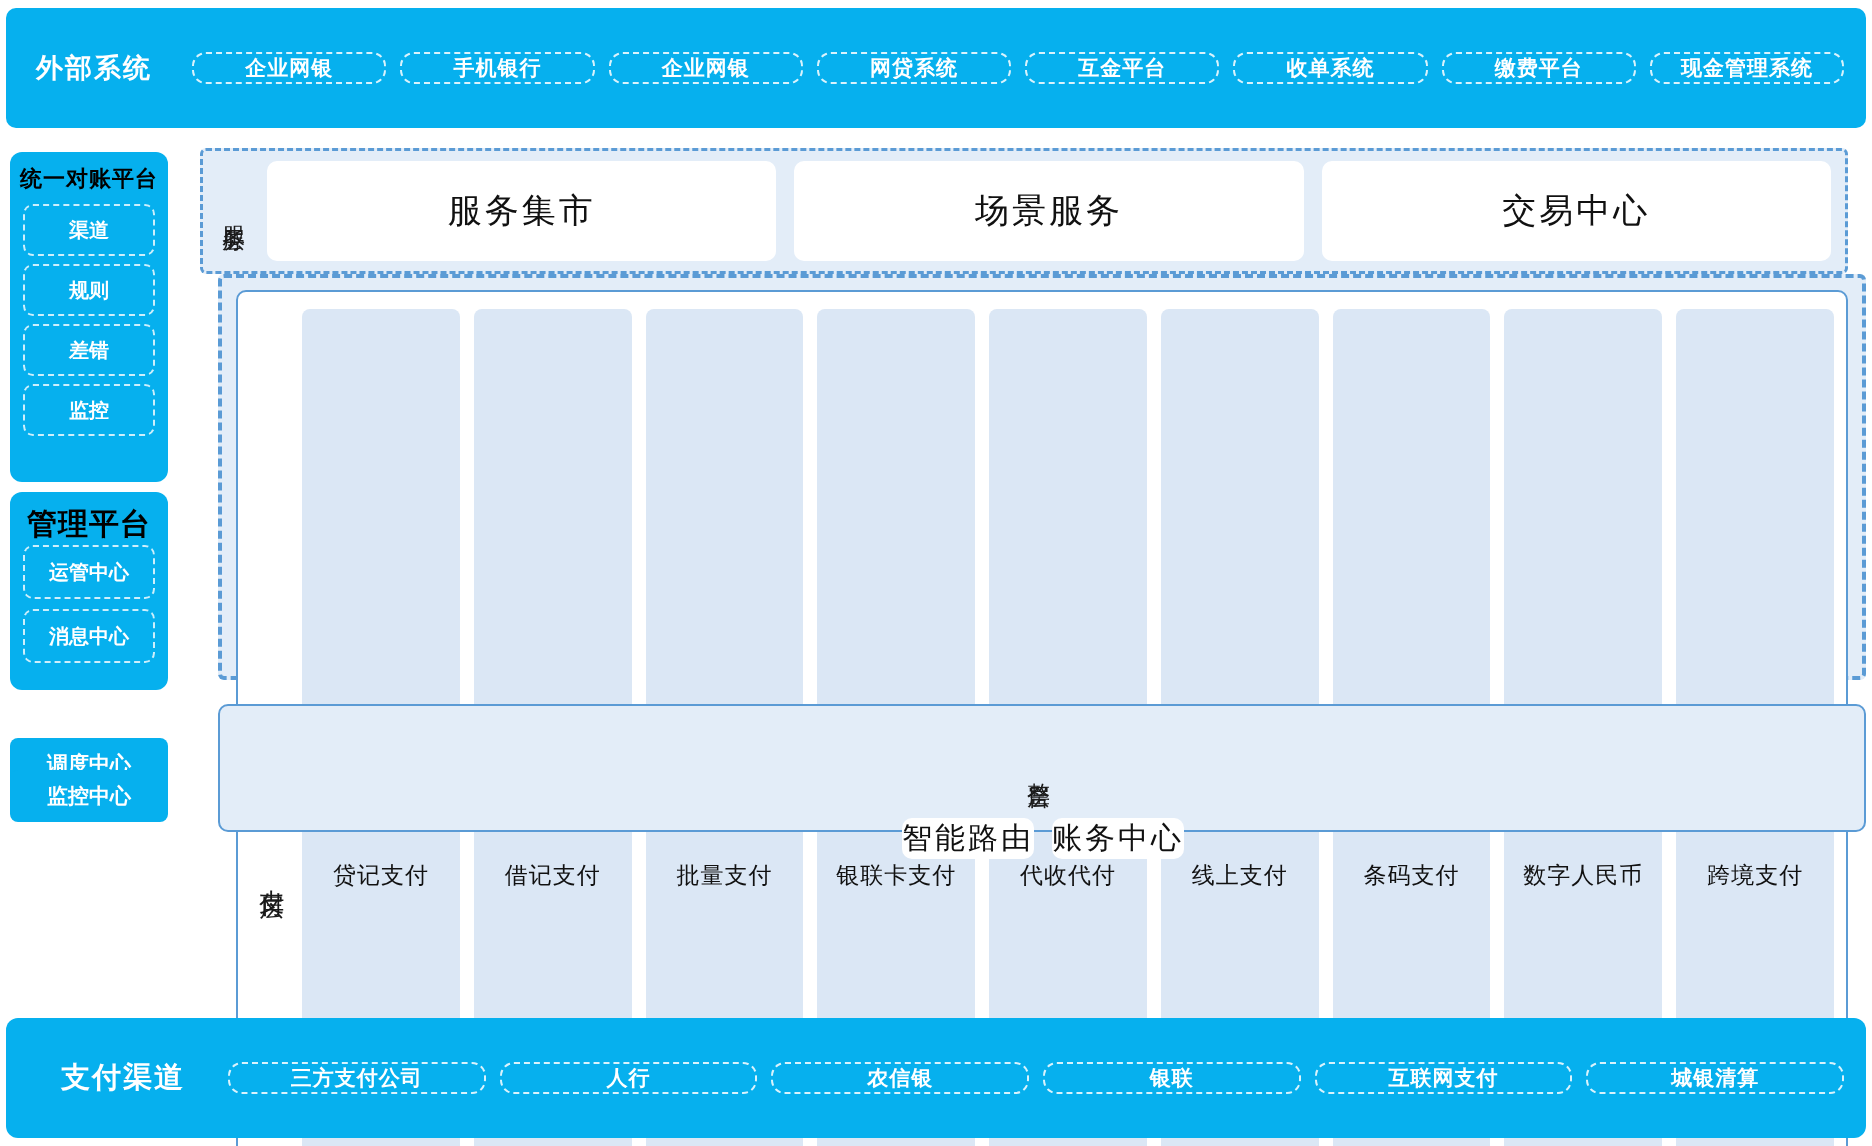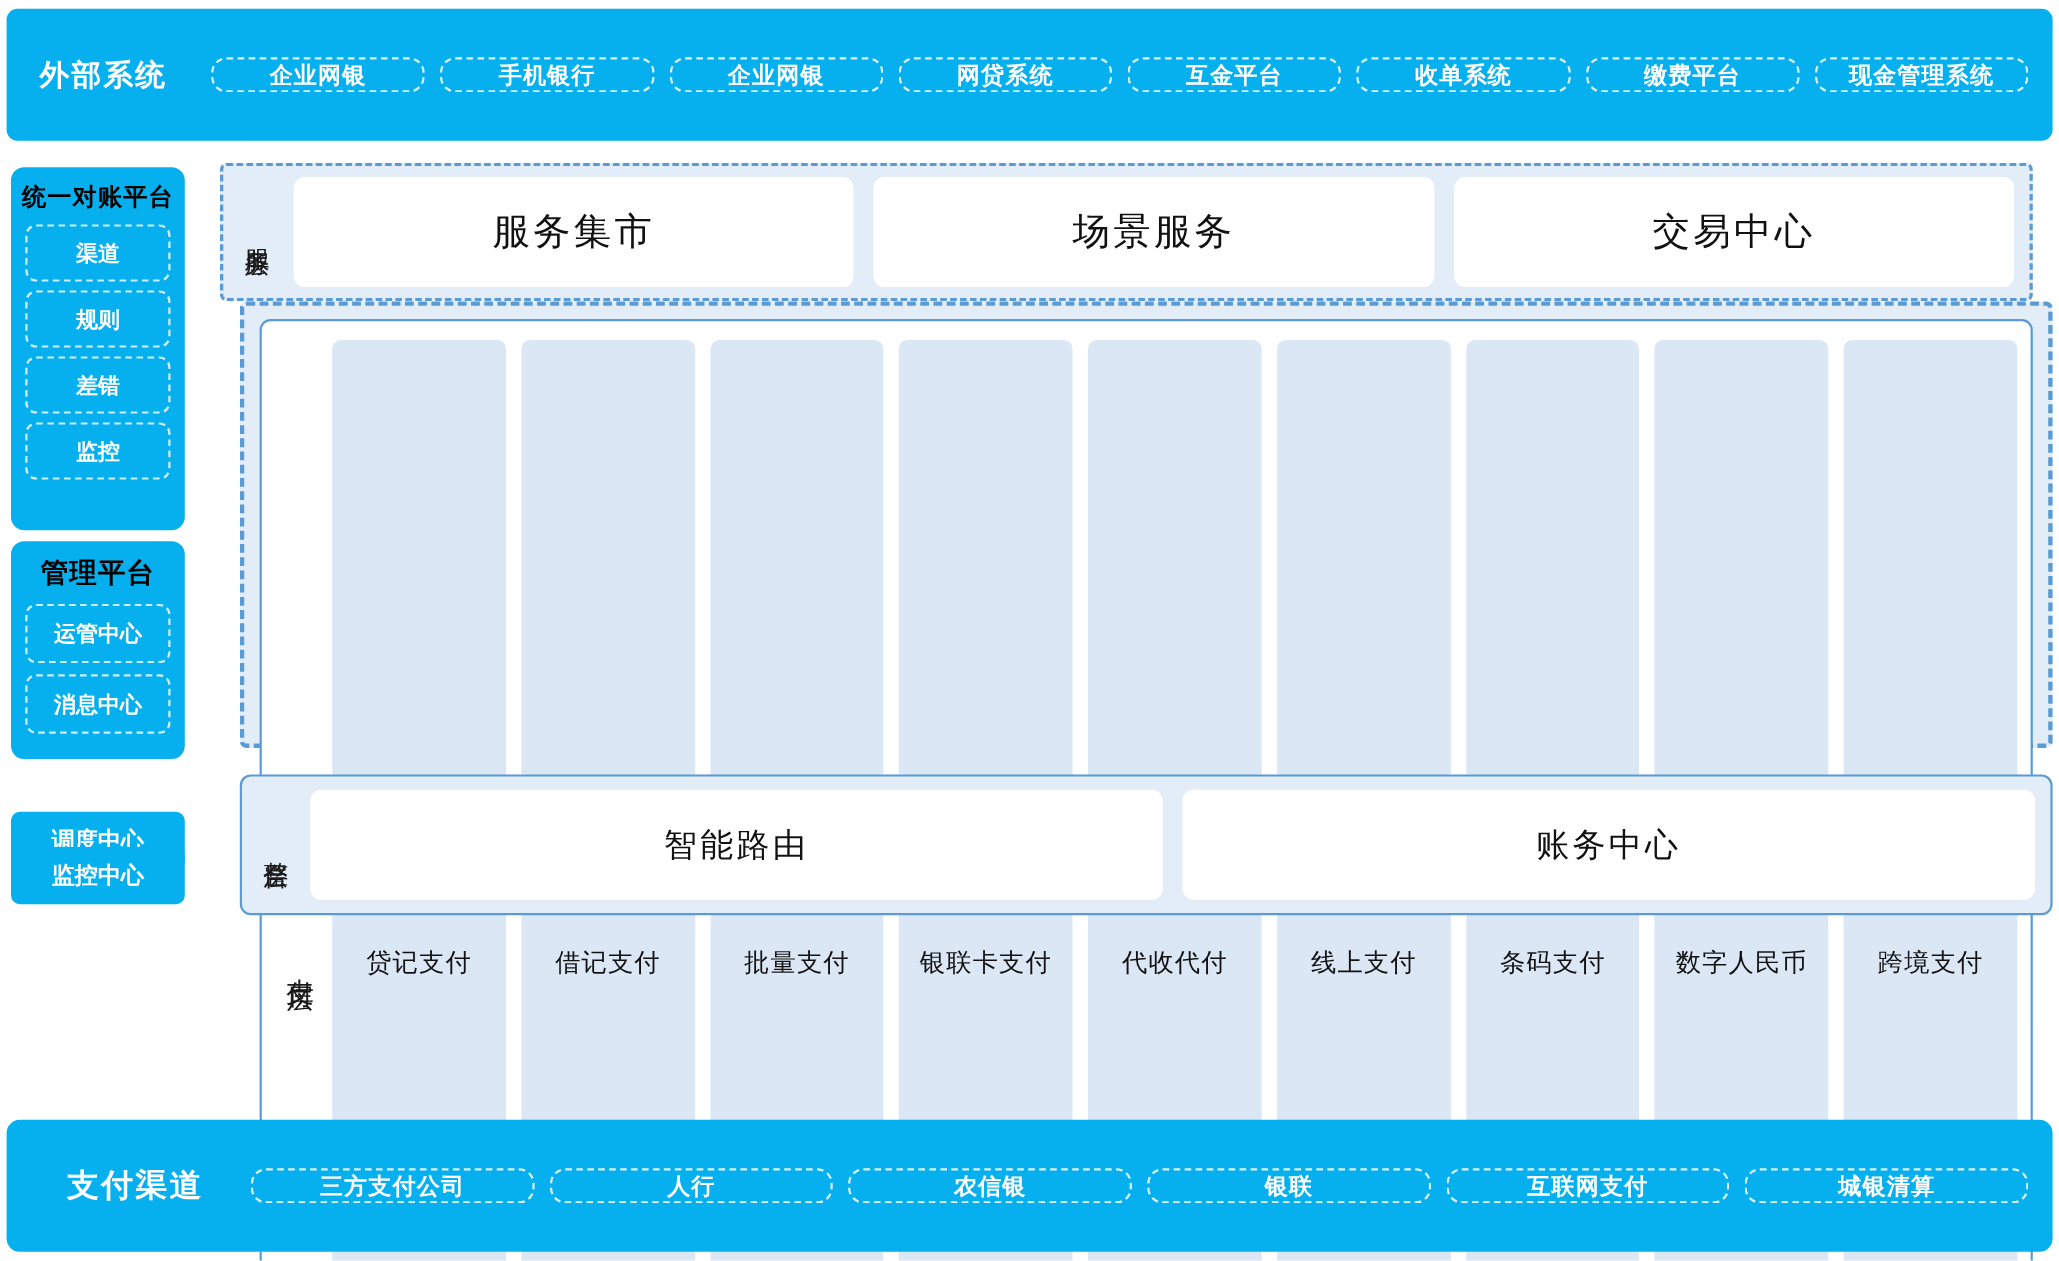--- a/index.html
+++ b/index.html
@@ -88,21 +88,21 @@
     display: flex;
     align-items: center;
     justify-content: center;
   }
 
   #recon-panel { left: 10px; top: 152px; width: 158px; height: 330px; padding-top: 12px; }
   #recon-panel .side-panel-title { margin-bottom: 10px; font-size: 22px; }
   #recon-panel .side-sub { height: 52px; margin-bottom: 8px; }
 
   #manage-panel { left: 10px; top: 492px; width: 158px; height: 198px; padding-top: 12px; }
-  #manage-panel .side-panel-title { margin-bottom: 12px; font-size: 25px; }
+  #manage-panel .side-panel-title { font-size: 30px; }
   #manage-panel .side-sub { height: 54px; margin-bottom: 10px; }
 
   .solid-chip {
     position: absolute;
     left: 10px;
     width: 158px;
     height: 52px;
     background: #06b0ee;
     border-radius: 8px;
     color: #ffffff;
@@ -216,20 +216,21 @@
   
   #integration-layer {
     position: absolute;
     left: 218px; top: 704px; width: 1648px; height: 128px;
     border: 2px solid #5b9bd5;
     border-radius: 10px;
     background: #e3edf8;
     display: flex;
     align-items: center;
     padding: 12px 14px 12px 8px;
+    flex-direction: column;
   }
   #integration-layer .vlabel { width: 46px; height: 100%; font-size: 23px; letter-spacing: 2px; }
   #integration-layer .tiles {
     flex: 1 1 auto;
     display: flex;
     gap: 18px;
     height: 100%;
     margin-left: 8px;
   }
   #integration-layer .white-tile { font-size: 30px; }

